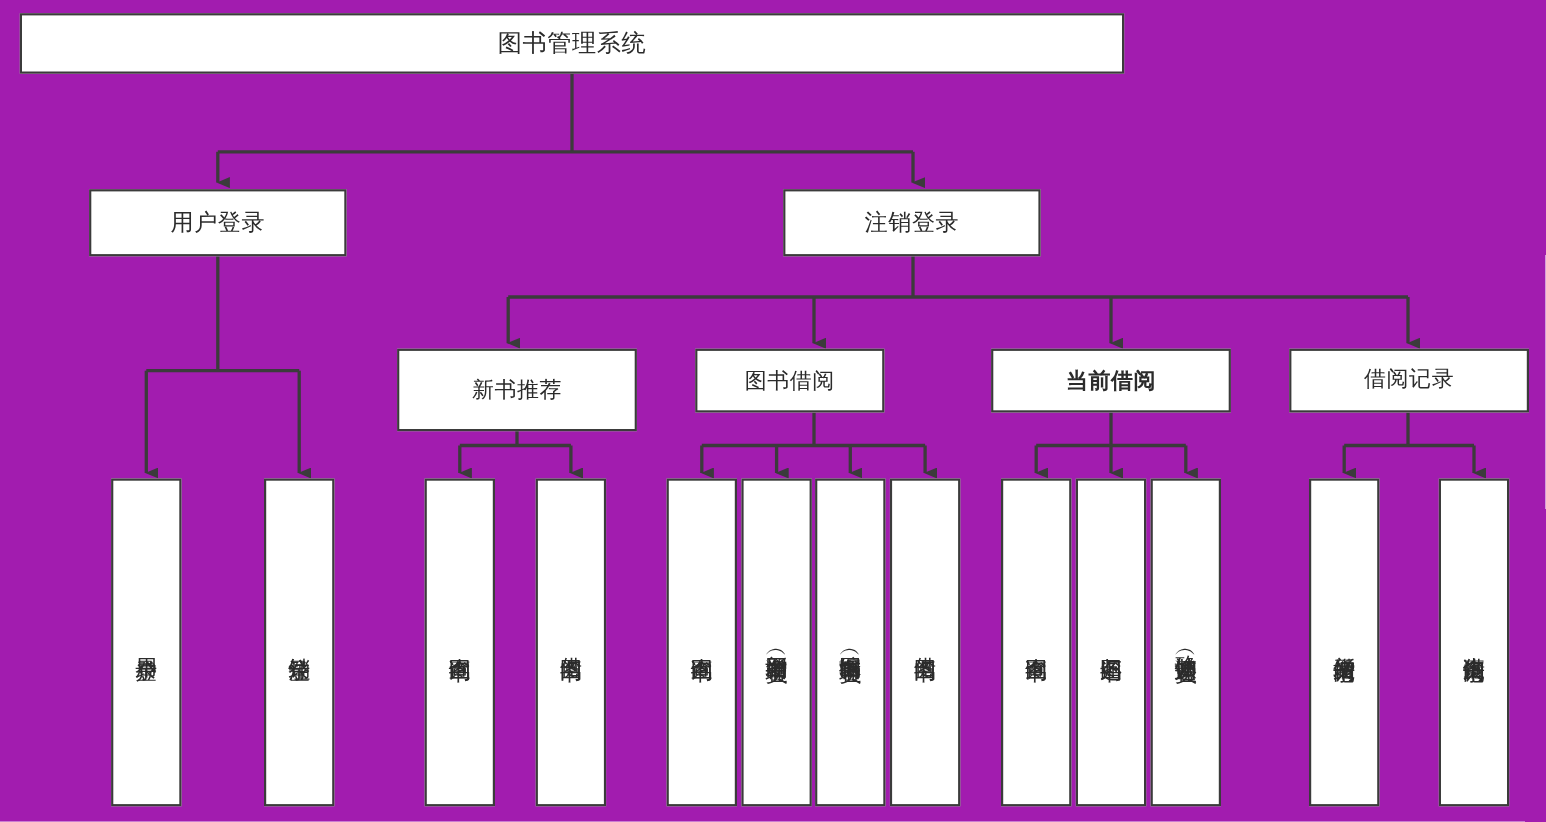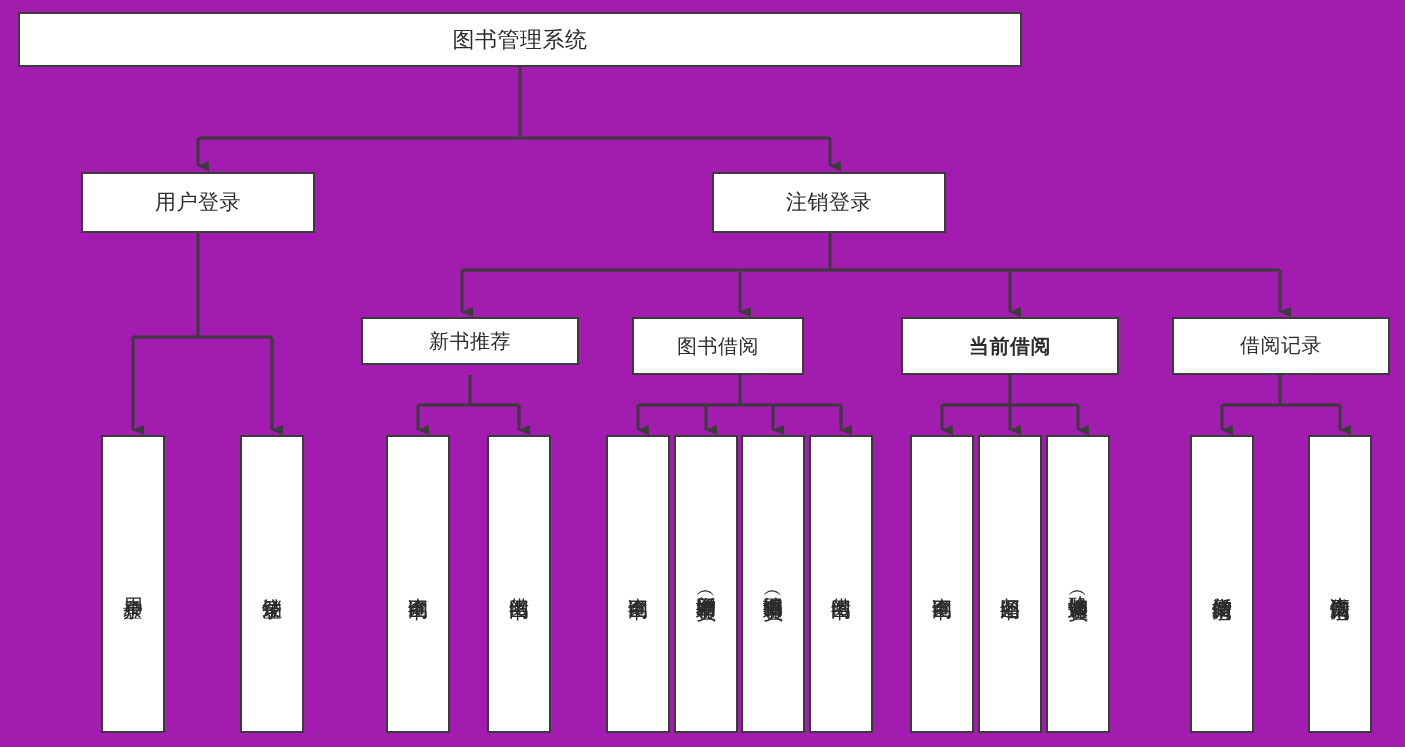--- a/index.html
+++ b/index.html
@@ -126,21 +126,21 @@
     <span class="node-label">图书管理系统</span>
   </div>
 
   <div class="node level1" style="left:81px; top:172px; width:234px; height:61px;">
     <span class="node-label">用户登录</span>
   </div>
   <div class="node level1" style="left:712px; top:172px; width:234px; height:61px;">
     <span class="node-label">注销登录</span>
   </div>
 
-  <div class="node level2" style="left:361px; top:317px; width:218px; height:48px;">
+  <div class="node level2" style="left:361px; top:317px; width:218px; height:75px;">
     <span class="node-label">新书推荐</span>
   </div>
   <div class="node level2" style="left:632px; top:317px; width:172px; height:58px;">
     <span class="node-label">图书借阅</span>
   </div>
   <div class="node level2" style="left:901px; top:317px; width:218px; height:58px;font-weight:bold;">
     <span class="node-label">当前借阅</span>
   </div>
   <div class="node level2" style="left:1172px; top:317px; width:218px; height:58px;font-family:Liberation Mono, monospace;">
     <span class="node-label">借阅记录</span>

